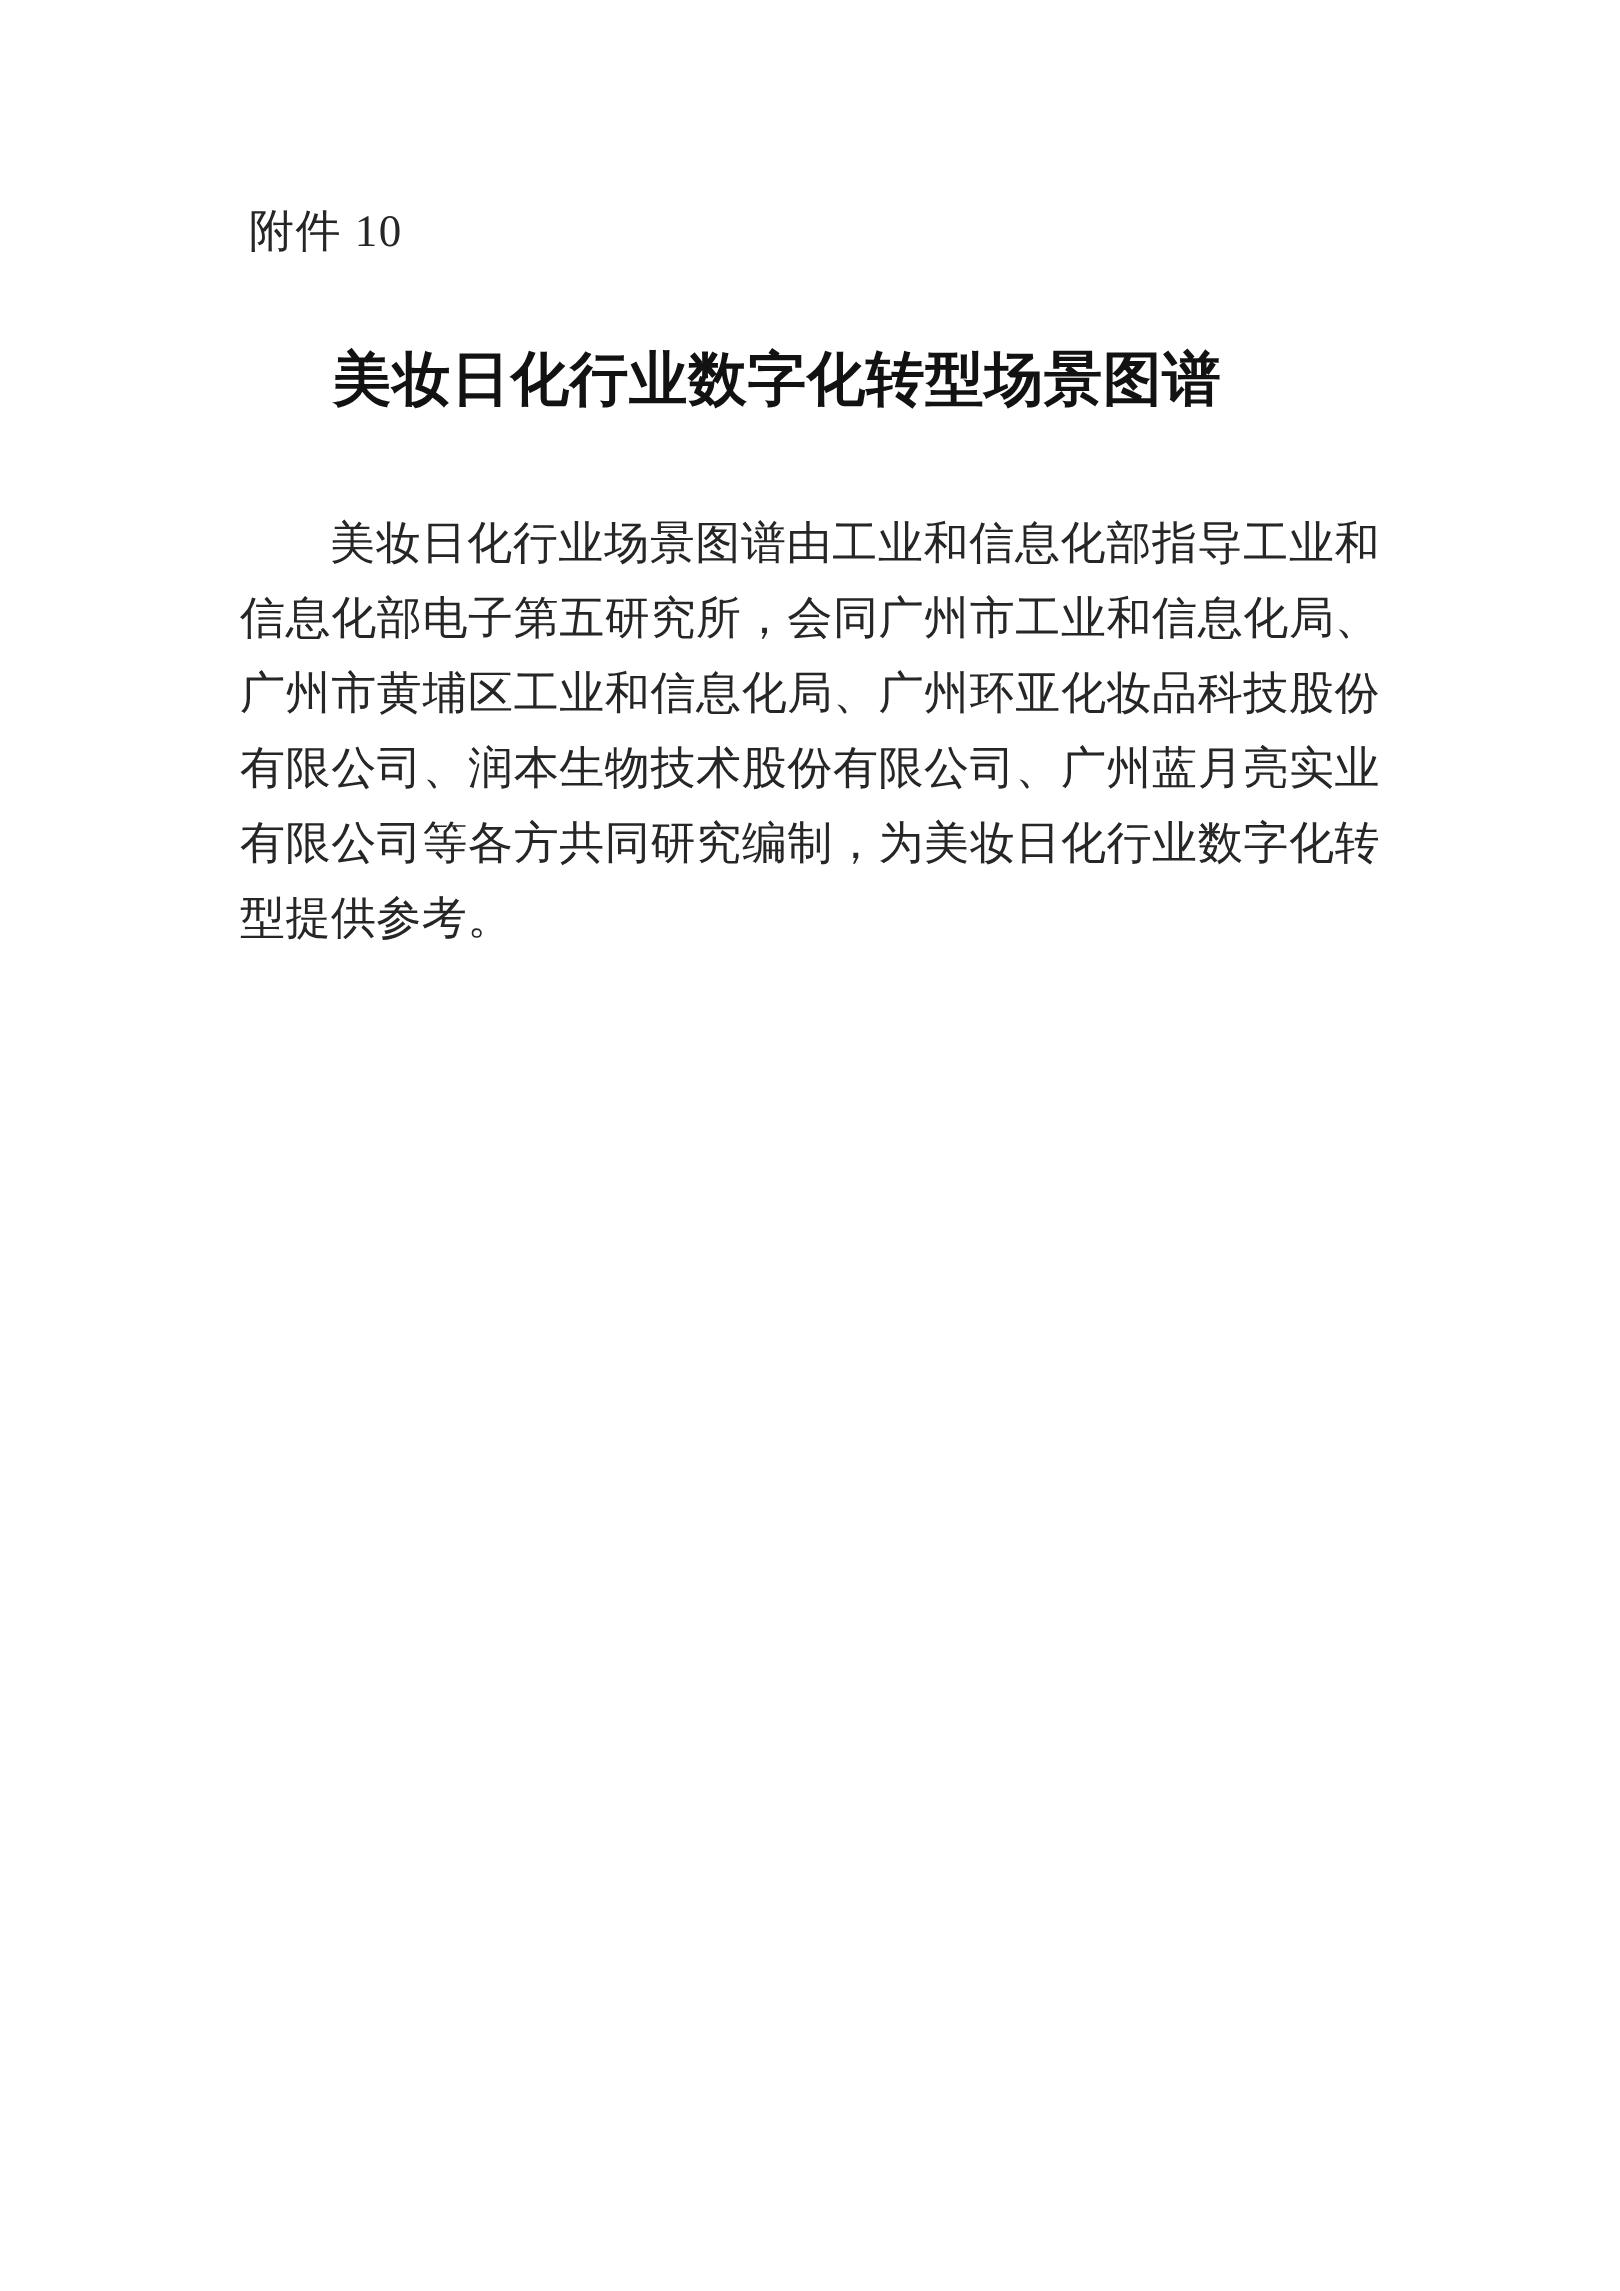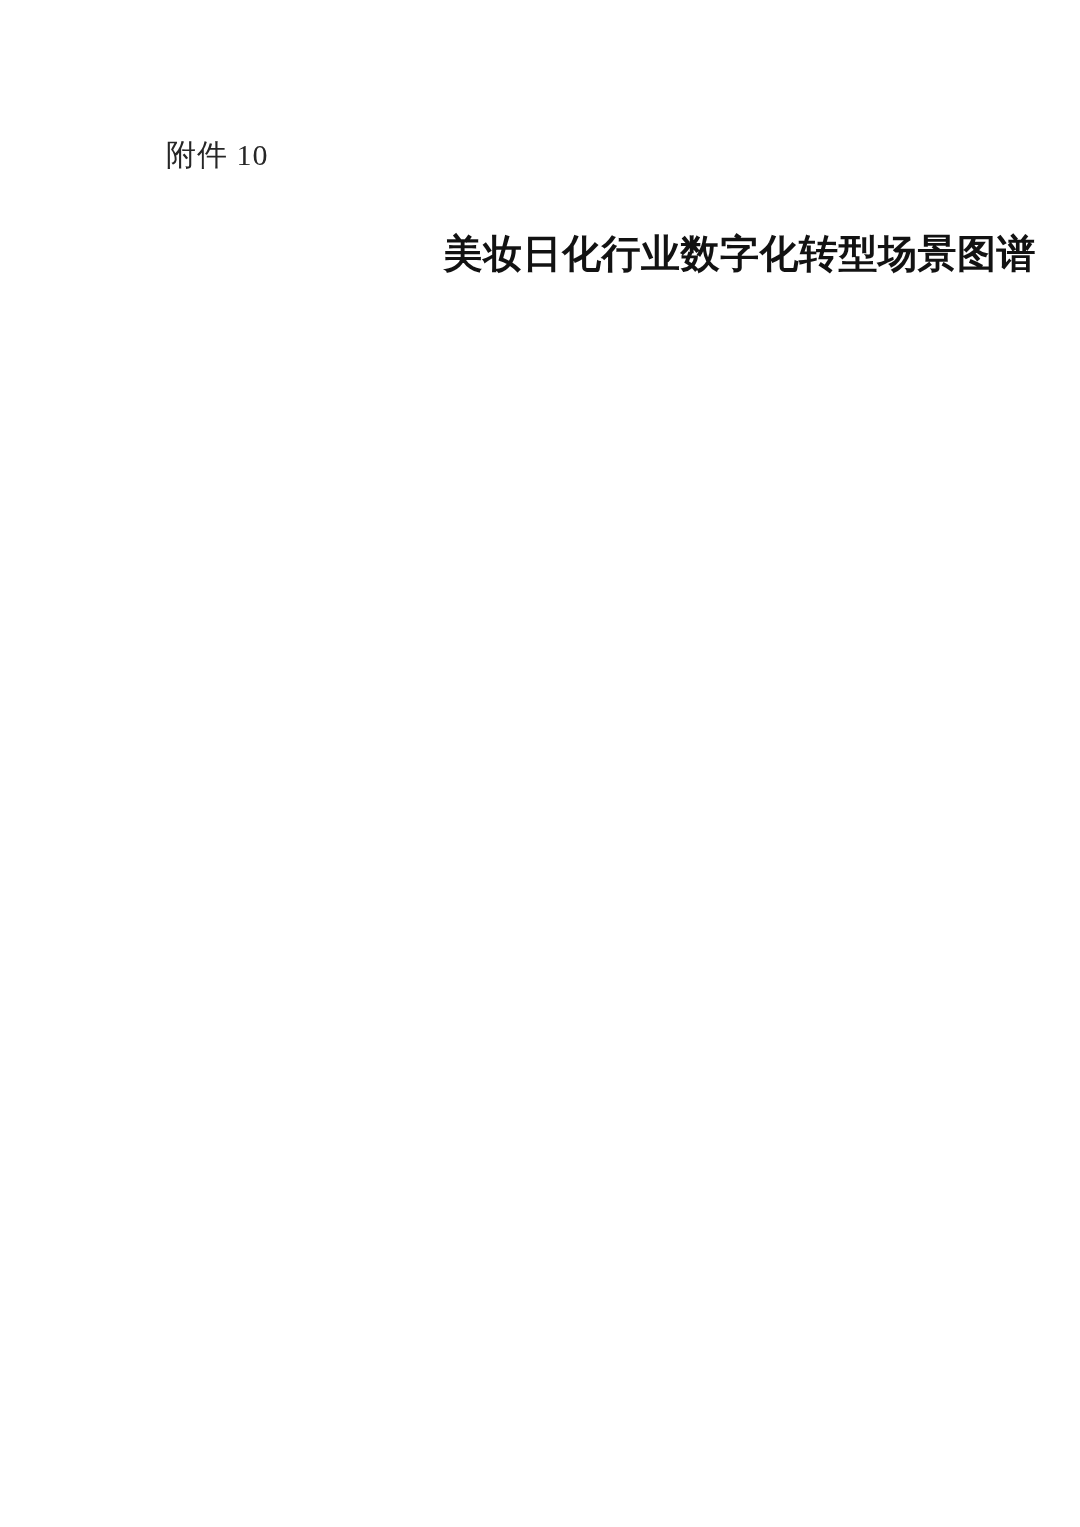--- a/index.html
+++ b/index.html
@@ -23,21 +23,21 @@
     line-height: 34px;
     letter-spacing: 1px;
     color: var(--text, #262626);
   }
   .doc-title {
     position: absolute;
     left: 0;
     top: 230px;
     width: 100%;
     margin: 0;
-    text-align: right;
+    text-align: center;
     font-size: 39px;
     line-height: 48px;
     font-weight: 700;
     letter-spacing: 0.5px;
     color: var(--title, #121212);
   }
   .doc-body {
     position: absolute;
     left: 160px;
     top: 338px;
@@ -56,14 +56,15 @@
 </style>
 </head>
 <body>
 
 <div class="page">
   <div class="attachment-label">附件 10</div>
 
   <h1 class="doc-title">美妆日化行业数字化转型场景图谱</h1>
 
   <div class="doc-body">
+    <p>美妆日化行业场景图谱由工业和信息化部指导工业和信息化部电子第五研究所，会同广州市工业和信息化局、广州市黄埔区工业和信息化局、广州环亚化妆品科技股份有限公司、润本生物技术股份有限公司、广州蓝月亮实业有限公司等各方共同研究编制，为美妆日化行业数字化转型提供参考。</p>
   </div>
 </div>
 
 </body></html>

